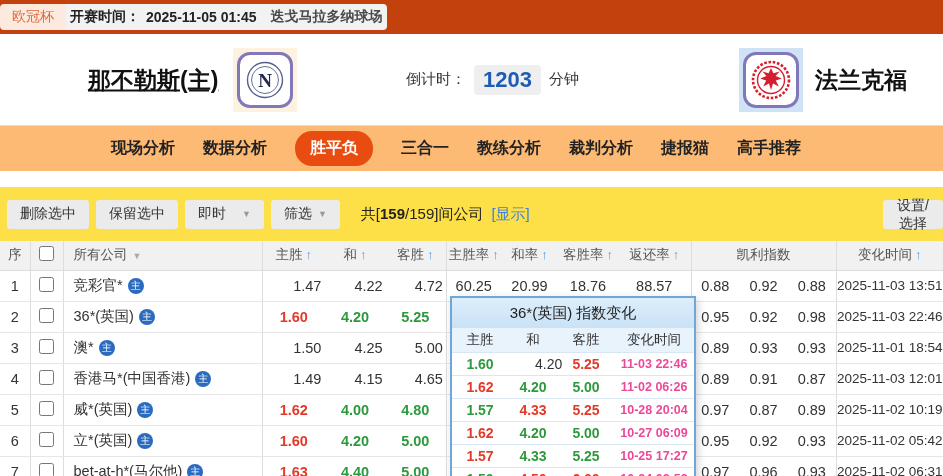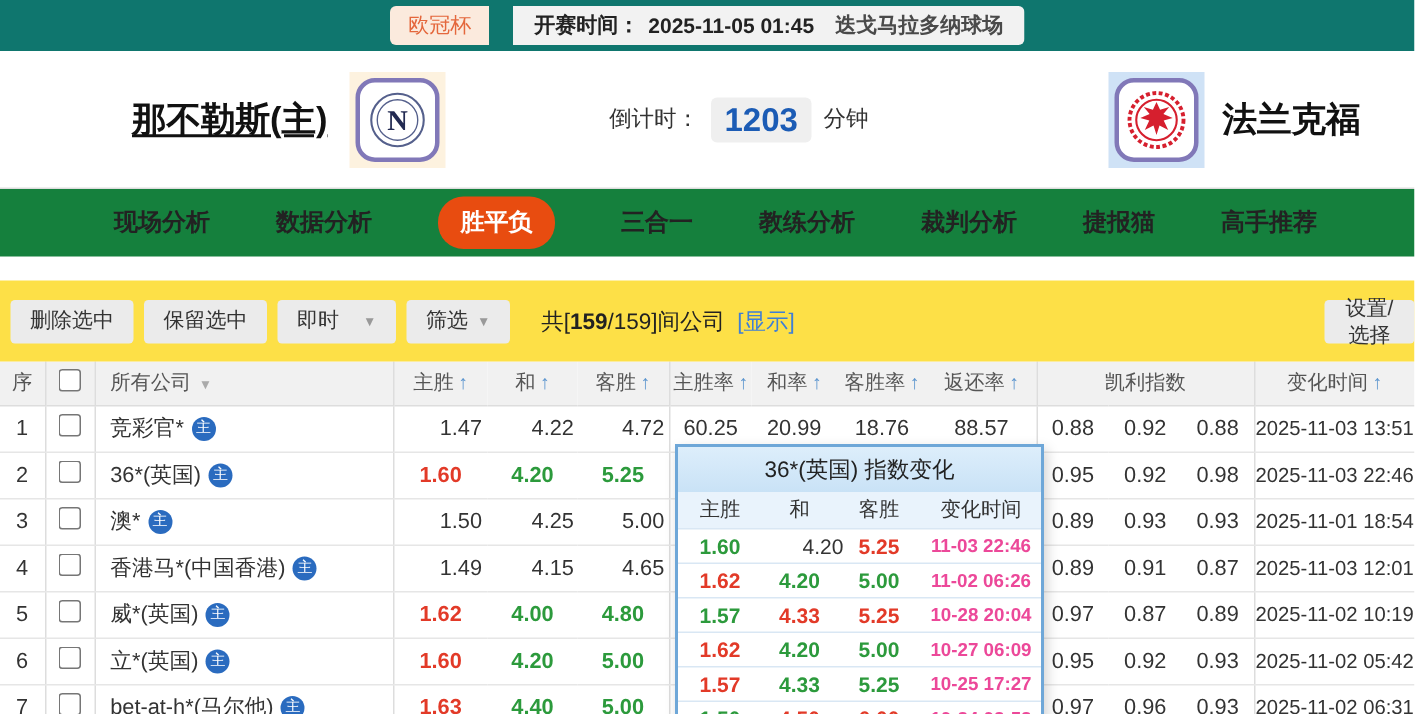--- a/index.html
+++ b/index.html
@@ -1,43 +1,43 @@
 <!DOCTYPE html>
 <html><head>
 <meta charset="utf-8">
 <style>
   * { margin:0; padding:0; box-sizing:border-box; }
   html,body { width:943px; height:476px; overflow:hidden; background:#fff;
     font-family:"Liberation Sans", sans-serif; color:#222; }
   .page { position:relative; width:943px; height:476px; }
 
   
-  .topbar { height:34px; display:flex; align-items:center; justify-content:center; background:#0f766e; }
+  .topbar { height:34px; display:flex; align-items:center; background:#c2410c; }
   .match-badge { display:inline-flex; align-items:stretch; border-radius:4px; overflow:hidden; font-size:14px; }
   .match-badge .league { background:#fbeadd; color:#e4673c; padding:4px 12px; display:flex; align-items:center; }
-  .match-badge .info { background:#f2f2f2; color:#222; padding:4px 14px; display:flex; align-items:center; gap:6px;margin-left:16px; }
+  .match-badge .info { background:#f2f2f2; color:#222; padding:4px 4px; display:flex; align-items:center; gap:6px; }
   .match-badge .info b { font-weight:bold; }
   .match-badge .venue { color:#4a4a4a; font-weight:bold; margin-left:8px; }
 
   
   .mheader { height:92px; position:relative; border-bottom:1px solid #ddd; }
   .team-name { position:absolute; top:50%; transform:translateY(-50%); font-size:23px; font-weight:bold; color:#111; }
   .home-name { left:88px;text-decoration:underline; }
   .away-name { left:815px; }
   .logo-tile { position:absolute; top:14px; width:64px; height:64px; display:flex; align-items:center; justify-content:center; }
   .home-tile { left:233px; background:#fdf2df; }
   .away-tile { left:739px; background:#cfe2f6; }
   .logo-box { width:56px; height:56px; background:#fff; border:3px solid #8178b8; border-radius:13px;
     display:flex; align-items:center; justify-content:center; }
   .countdown { position:absolute; left:406px; top:50%; transform:translateY(-50%);
     display:flex; align-items:center; gap:8px; font-size:15px; color:#333; }
   .countdown .val { background:#efefef; border-radius:4px; padding:2px 9px; font-size:22px; font-weight:bold; color:#1c5cb5; }
 
   
-  .nav { height:45px; display:flex; align-items:center; gap:44px; padding-left:76px; background:#15803d; }
+  .nav { height:45px; display:flex; align-items:center; gap:28px; padding-left:111px; background:#fdba74; }
   .tab { font-size:16px; font-weight:bold; color:#222; cursor:pointer; white-space:nowrap; }
   .tab.active { background:#e84c10; color:#fff; padding:7px 15px; border-radius:17px; }
 
   
   .toolbar { height:54px; background:#fde047; display:flex; align-items:center; padding-left:7px; position:relative;margin-top:16px; }
   .tbtn { height:29px; background:#ebebeb; border:none; border-radius:3px; color:#333; font-size:14px;
     padding:0 13px; margin-right:7px; display:inline-flex; align-items:center; cursor:pointer;
     font-family:"Liberation Sans", sans-serif; }
   .tbtn .dd { color:#999; font-size:9px; margin-left:16px; }
   .tbtn.narrow .dd { margin-left:6px; }

